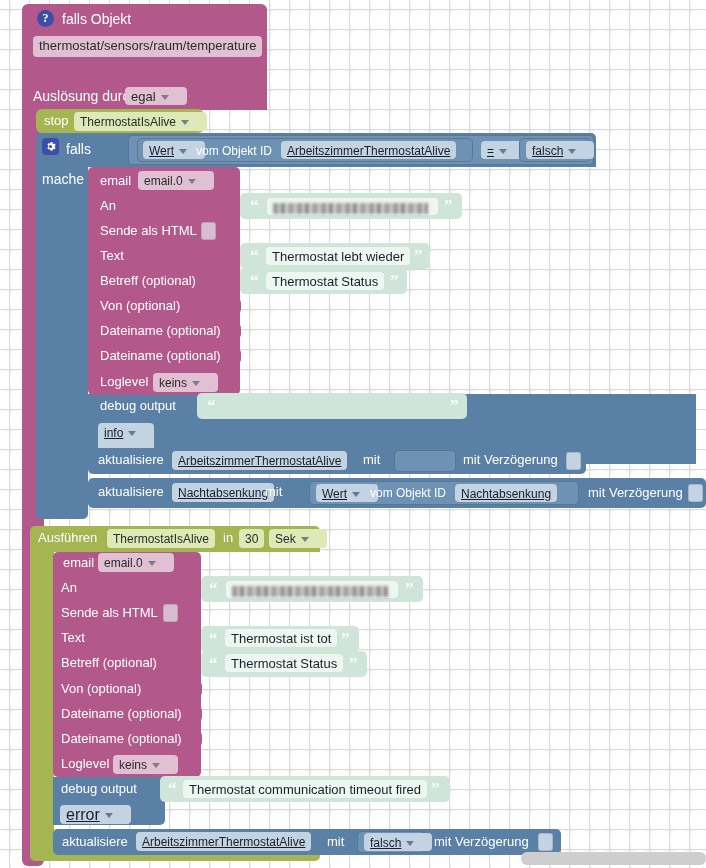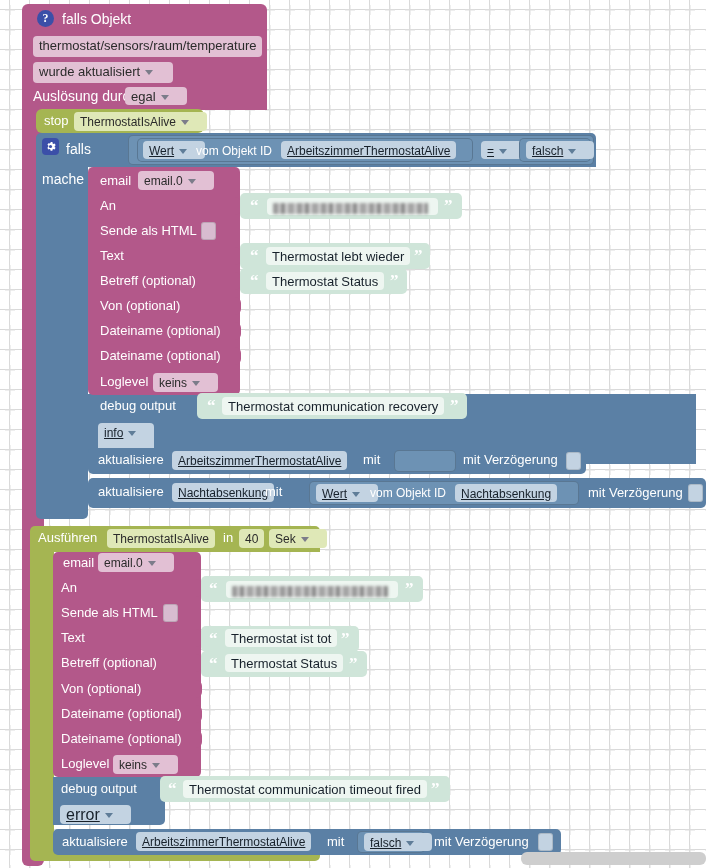--- a/index.html
+++ b/index.html
@@ -124,23 +124,20 @@
   <div class="blk body c-pink" style="left:22px;top:4px;width:245px;height:106px;border-radius:6px 6px 0 0;"></div>
 
   <div class="blk c-pink" style="left:22px;top:104px;width:22px;height:756px;"></div>
   <div class="blk c-pink" style="left:22px;top:852px;width:22px;height:14px;border-radius:0 0 6px 6px;"></div>
 
   <div class="help" style="left:37px;top:10px;">?</div>
   <div class="lbl" style="left:62px;top:12px;font-size:14px;">falls Objekt</div>
 
   <div class="fld fld-pink" style="left:33px;top:36px;height:21px;">thermostat/sensors/raum/temperature</div>
 
-  <div class="fld fld-pink" style="left:33px;top:62px;height:21px;padding-right:20px;">
-    <span>wurde aktualisiert</span><i class="car"></i>
-  </div>
 
   <div class="lbl" style="left:33px;top:89px;font-size:14px;">Auslösung durch</div>
   <div class="fld fld-pink" style="left:125px;top:87px;height:18px;padding-right:18px;">
     <span>egal</span><i class="car"></i>
   </div>
 
   <div class="blk body c-olive" style="left:36px;top:109px;width:168px;height:24px;"></div>
   <div class="lbl" style="left:44px;top:114px;">stop</div>
   <div class="fld fld-olive" style="left:74px;top:112px;height:19px;padding-right:18px;font-size:12px;">
     <span>ThermostatIsAlive</span><i class="car"></i>
@@ -223,21 +220,20 @@
 
   <div class="blk body c-blue" style="left:88px;top:395px;width:115px;height:49px;border-radius:0 5px 5px 0;"></div>
   <div class="lbl" style="left:100px;top:399px;">debug output</div>
   <div class="plug" style="left:186px;top:397px;background:#5b80a5;"></div>
   <div class="fld fld-blue" style="left:98px;top:423px;height:33px;padding-right:18px;font-size:12px;">
     <span>info</span><i class="car car-b"></i>
   </div>
   <div class="rep rep-green" style="left:197px;top:393px;width:270px;height:26px;border:none;"></div>
   <span class="q" style="left:207px;top:397px;">“</span>
   <span class="q" style="left:450px;top:397px;">”</span>
-  <div class="fld fld-green" style="left:222px;top:397px;height:18px;">Thermostat communication recovery</div>
 
   <div class="blk body c-blue" style="left:88px;top:448px;width:498px;height:26px;border-radius:5px;"></div>
   <div class="lbl" style="left:98px;top:453px;">aktualisiere</div>
   <div class="fld fld-blue" style="left:172px;top:451px;height:19px;font-size:12px;">ArbeitszimmerThermostatAlive</div>
   <div class="lbl" style="left:363px;top:453px;">mit</div>
   <div class="rep rep-blue" style="left:394px;top:450px;width:62px;height:22px;"></div>
   <div class="fld fld-blue" style="left:400px;top:452px;height:18px;padding-right:18px;font-size:12px;margin-top:35px;">
     <span>wahr</span><i class="car car-b"></i>
   </div>
   <div class="lbl" style="left:463px;top:453px;">mit Verzögerung</div>
@@ -256,21 +252,21 @@
   <div class="fld fld-blue" style="left:455px;top:484px;height:18px;font-size:12px;">Nachtabsenkung</div>
   <div class="lbl" style="left:588px;top:486px;">mit Verzögerung</div>
   <div class="cbx" style="left:688px;top:484px;background:#c3d3e2;"></div>
 
   <div class="blk body c-olive" style="left:30px;top:526px;width:290px;height:26px;border-radius:5px 5px 0 0;"></div>
   <div class="blk c-olive" style="left:30px;top:551px;width:24px;height:300px;"></div>
   <div class="blk c-olive" style="left:30px;top:845px;width:290px;height:16px;border-radius:0 0 5px 5px;"></div>
   <div class="lbl" style="left:38px;top:531px;">Ausführen</div>
   <div class="fld fld-olive" style="left:107px;top:529px;height:19px;font-size:12px;">ThermostatIsAlive</div>
   <div class="lbl" style="left:223px;top:531px;">in</div>
-  <div class="fld fld-olive" style="left:239px;top:529px;height:19px;font-size:12px;">40</div>
+  <div class="fld fld-olive" style="left:239px;top:529px;height:19px;font-size:12px;">30</div>
   <div class="fld fld-olive" style="left:269px;top:529px;height:19px;padding-right:18px;font-size:12px;">
     <span>Sek</span><i class="car"></i>
   </div>
 
   <div class="blk body c-pink" style="left:53px;top:552px;width:148px;height:225px;border-radius:5px;"></div>
   <div class="lbl" style="left:63px;top:556px;">email</div>
   <div class="fld fld-pink" style="left:98px;top:553px;height:19px;padding-right:18px;font-size:12px;">
     <span>email.0</span><i class="car"></i>
   </div>
 

